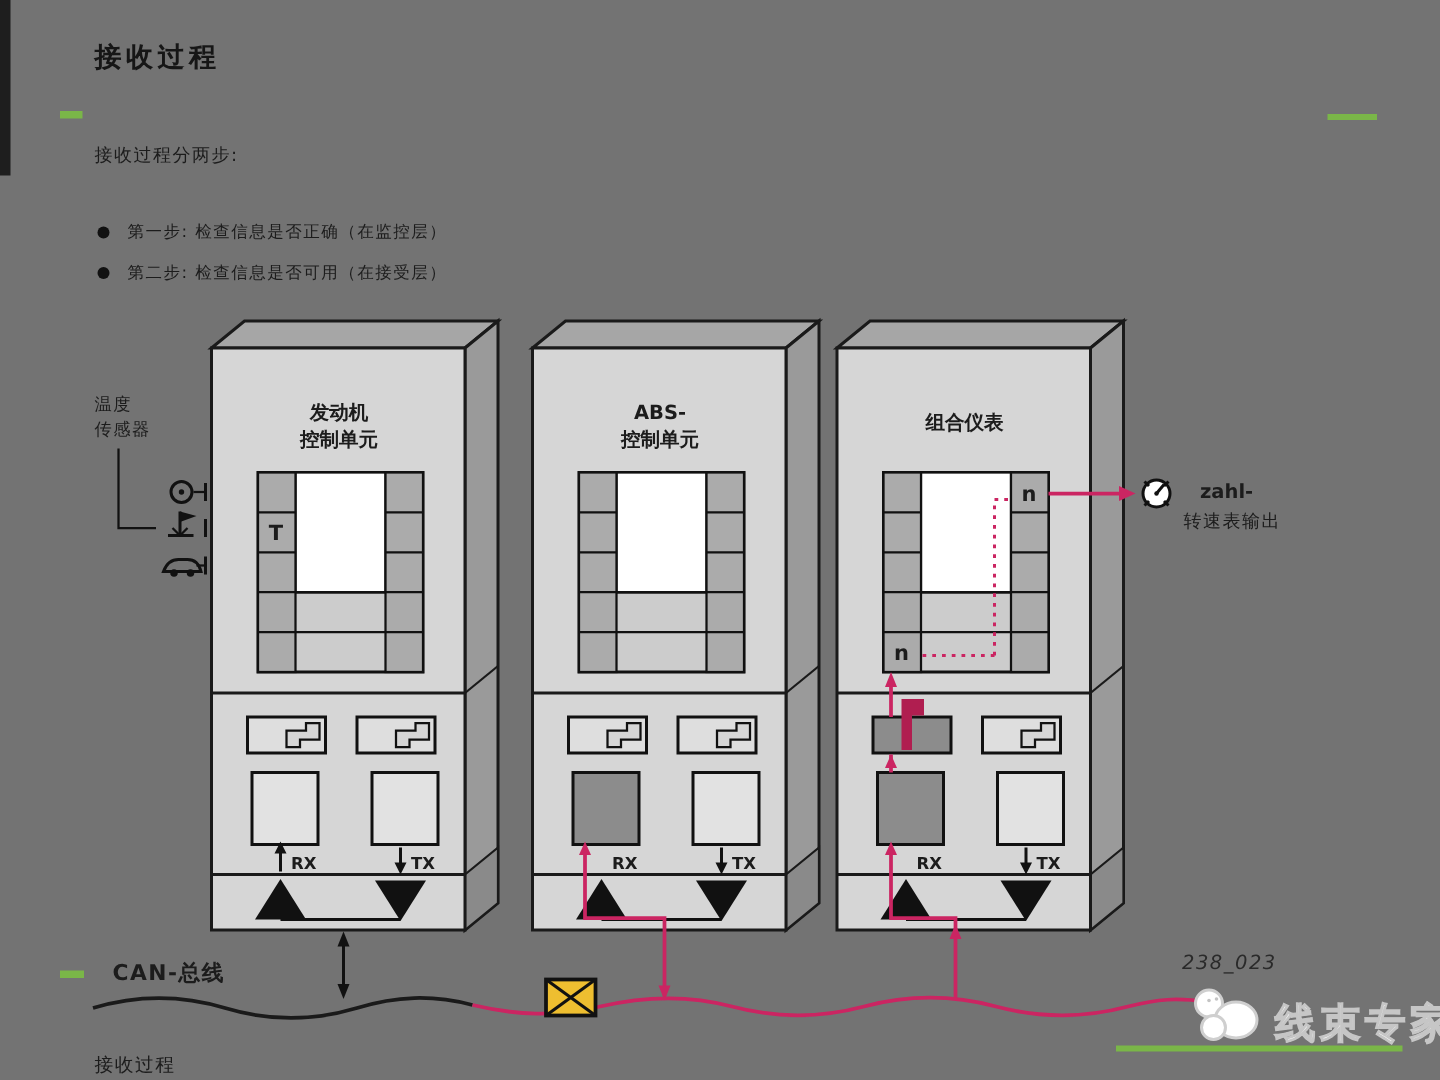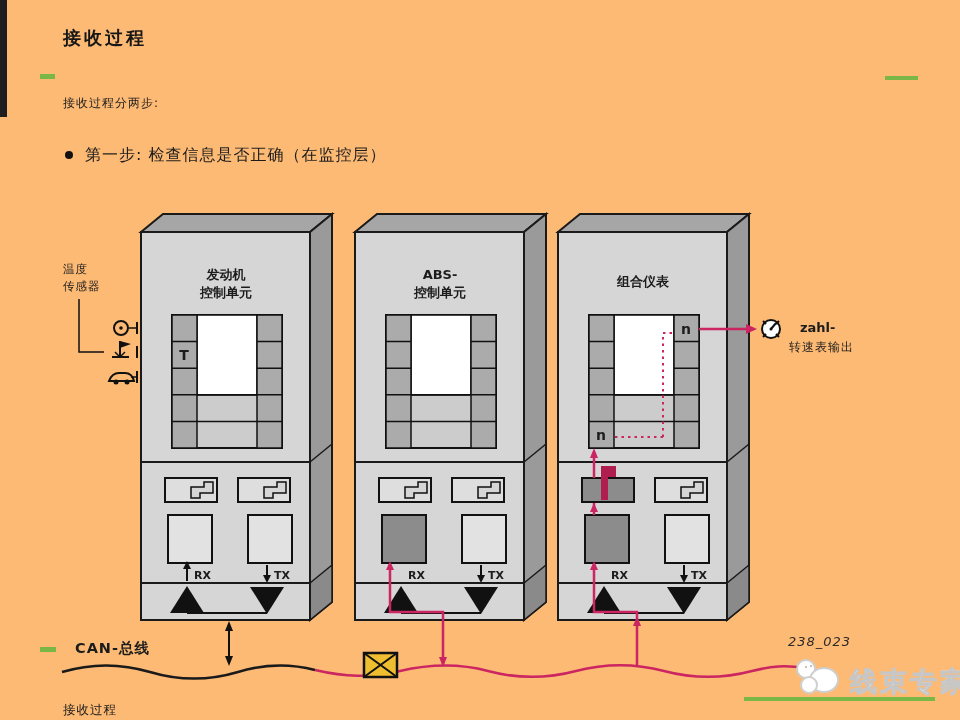--- a/index.html
+++ b/index.html
@@ -1,25 +1,25 @@
 <!DOCTYPE html>
 <html><head>
 <meta charset="utf-8">
 <style>
   html,body{margin:0;padding:0;background:#ffffff;}
-  .page{position:relative;width:960px;height:720px;background:#fdba74;overflow:hidden;
+  .page{position:relative;width:960px;height:720px;background:#737373;overflow:hidden;
         font-family:"DejaVu Sans","Liberation Sans",sans-serif;color:#1c1c1c;}
   .abs{position:absolute;}
   .edge-strip{left:0;top:0;width:7px;height:117px;background:#1e1e1e;}
   .page-title{left:63px;top:26px;font-size:18px;font-weight:bold;letter-spacing:3px;color:#161616;}
   .dash{background:#7ab648;height:5px;}
   .dash-left{left:40px;top:74px;width:15px;}
   .dash-right{left:885px;top:76px;width:33px;height:4px;}
   .intro{left:63px;top:95px;font-size:12px;letter-spacing:1px;}
-  .bullets{left:65px;top:141px;font-size:16px;letter-spacing:1px;}
+  .bullets{left:65px;top:141px;font-size:11px;letter-spacing:1px;}
   .bullet-row{display:flex;align-items:flex-start;line-height:27px;}
   .bullet-dot{width:8px;height:8px;border-radius:50%;background:#111;margin:10px 12px 0 0;flex:0 0 auto;}
   svg{position:absolute;left:0;top:200px;}
   svg text{font-family:"DejaVu Sans","Liberation Sans",sans-serif;fill:#1c1c1c;}
   .t-name{font-size:13px;font-weight:bold;text-anchor:middle;}
   .t-sensor{font-size:11.5px;letter-spacing:1px;}
   .t-rxtx{font-size:11px;font-weight:bold;}
   .t-letter{font-size:14px;font-weight:bold;text-anchor:middle;}
   .t-bus{font-size:14.5px;font-weight:bold;letter-spacing:1px;}
   .t-fig{font-size:13px;font-style:italic;fill:#2a2a2a;letter-spacing:1px;}
@@ -37,20 +37,24 @@
   <div class="abs page-title">接收过程</div>
   <div class="abs dash dash-left"></div>
   <div class="abs dash dash-right"></div>
   <div class="abs intro">接收过程分两步:</div>
 
   <div class="abs bullets">
     <div class="bullet-row">
       <span class="bullet-dot"></span>
       <span>第一步: 检查信息是否正确（在监控层）</span>
     </div>
+    <div class="bullet-row">
+      <span class="bullet-dot"></span>
+      <span>第二步: 检查信息是否可用（在接受层）</span>
+    </div>
   </div>
 
   <svg width="960" height="520" viewBox="0 200 960 520">
 
     <g>
       <text x="63" y="273" class="t-sensor">温度</text>
       <text x="63" y="290" class="t-sensor">传感器</text>
       <polyline points="79,299 79,352 104,352" fill="none" stroke="#111" stroke-width="1.5"></polyline>
 
       <g>

